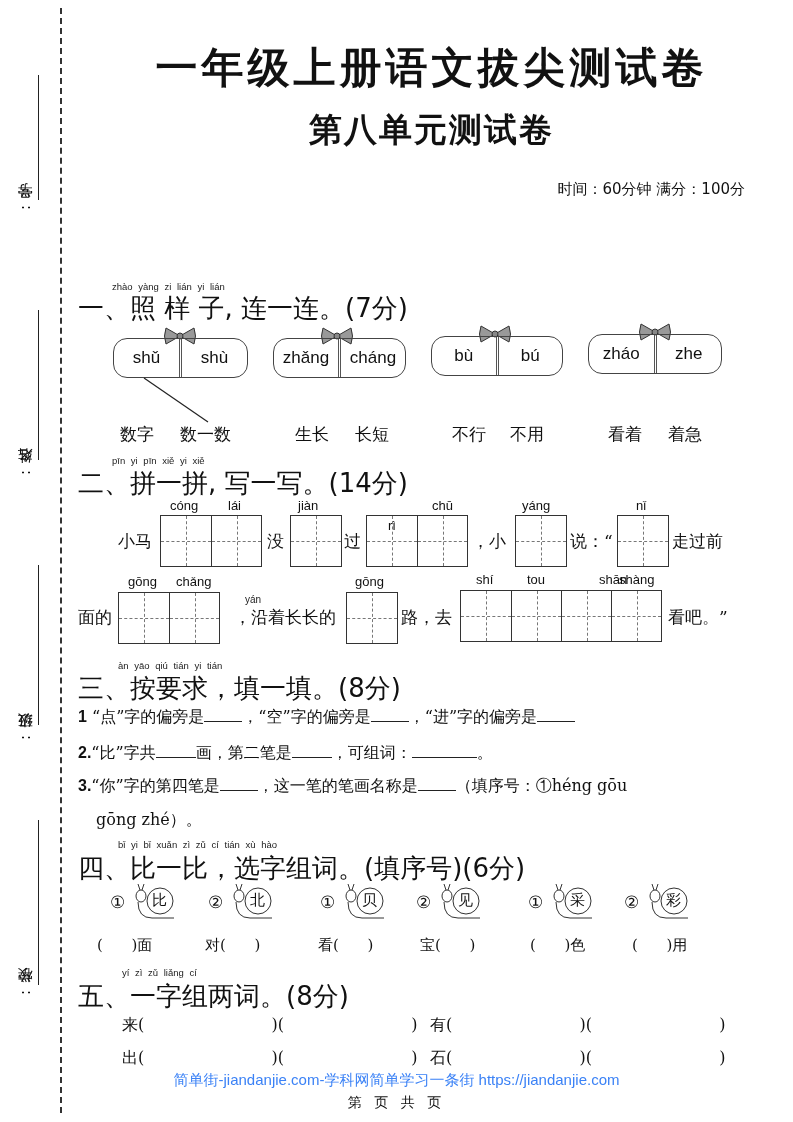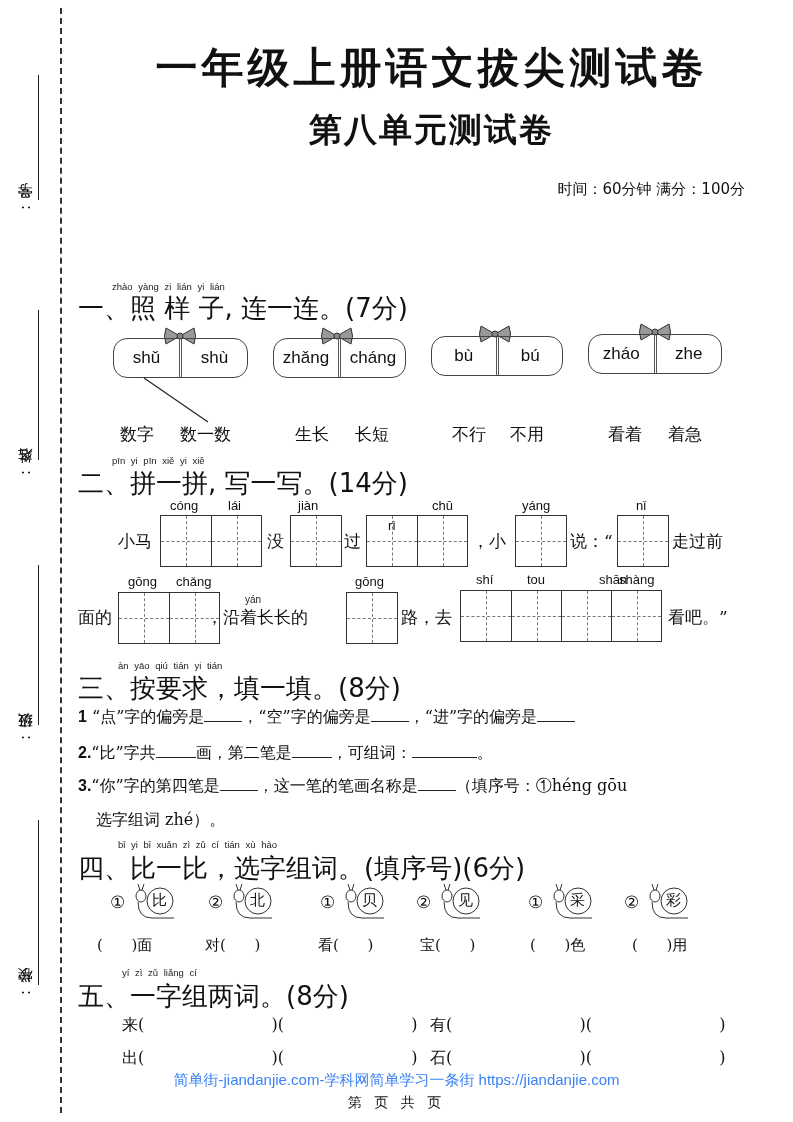--- a/index.html
+++ b/index.html
@@ -147,21 +147,21 @@
 <div class="txt" style="left:672px;top:530px;">走过前</div>
 
 <div class="txt" style="left:78px;top:606px;">面的</div>
 <div class="pyg" style="left:128px;top:574px;">gōng</div>
 <div class="pyg" style="left:176px;top:574px;">chǎng</div>
 <div class="grid" style="left:118px;top:592px;">
     <div class="cell"></div>
     <div class="cell"></div>
   </div>
 <div class="py" style="left:245px;top:594px;font-size:10px;">yán</div>
-<div class="txt" style="left:206px;top:606px;">，沿着长长的</div>
+<div class="txt" style="left:234px;top:606px;">，沿着长长的</div>
 <div class="pyg" style="left:355px;top:574px;">gōng</div>
 <div class="grid" style="left:346px;top:592px;">
     <div class="cell"></div>
   </div>
 <div class="txt" style="left:401px;top:606px;">路，去</div>
 <div class="pyg" style="left:476px;top:572px;">shí</div>
 <div class="pyg" style="left:527px;top:572px;">tou</div>
 <div class="pyg" style="left:591px;top:572px;margin-left:8px;">shān</div>
 <div class="pyg" style="left:619px;top:572px;">shàng</div>
 <div class="grid" style="left:460px;top:590px;">
@@ -178,21 +178,21 @@
 <div class="q" style="top:707px;">
   <b>1</b>
   <span>“点”字的偏旁是</span><span class="blank" style="width:38px"></span><span>，“空”字的偏旁是</span><span class="blank" style="width:38px"></span><span>，“进”字的偏旁是</span><span class="blank" style="width:38px"></span>
 </div>
 <div class="q" style="top:743px;">
   <b>2.</b><span>“比”字共</span><span class="blank" style="width:40px"></span><span>画，第二笔是</span><span class="blank" style="width:40px"></span><span>，可组词：</span><span class="blank" style="width:65px"></span><span>。</span>
 </div>
 <div class="q" style="top:776px;">
   <b>3.</b><span>“你”字的第四笔是</span><span class="blank" style="width:38px"></span><span>，这一笔的笔画名称是</span><span class="blank" style="width:38px"></span><span>（填序号：①héng gōu</span>
 </div>
-<div class="q" style="top:810px;left:96px;">选字组词 zhé）。</div>
+<div class="q" style="top:810px;left:96px;">gōng zhé）。</div>
 
 <div class="py" style="left:118px;top:839px;word-spacing:3px;">bǐ yi bǐ   xuǎn zì zǔ cí   tián xù hào</div>
 <div class="sec sec-head" style="top:851px;">四、比一比，选字组词。(填序号)(6分)</div>
 
 <div class="abs" style="left:110px;top:882px;">
   <span class="txt" style="left:0;top:10px;">①</span>
   <svg class="snail" style="left:20px;top:0;" viewBox="0 0 48 40">
       <path d="M8 2 L10 8 M14 2 L12 8" stroke="#333" fill="none"></path>
       <ellipse cx="11" cy="14" rx="5" ry="6" fill="#fff" stroke="#333"></ellipse>
       <circle cx="30" cy="19" r="13" fill="#fff" stroke="#333"></circle>

